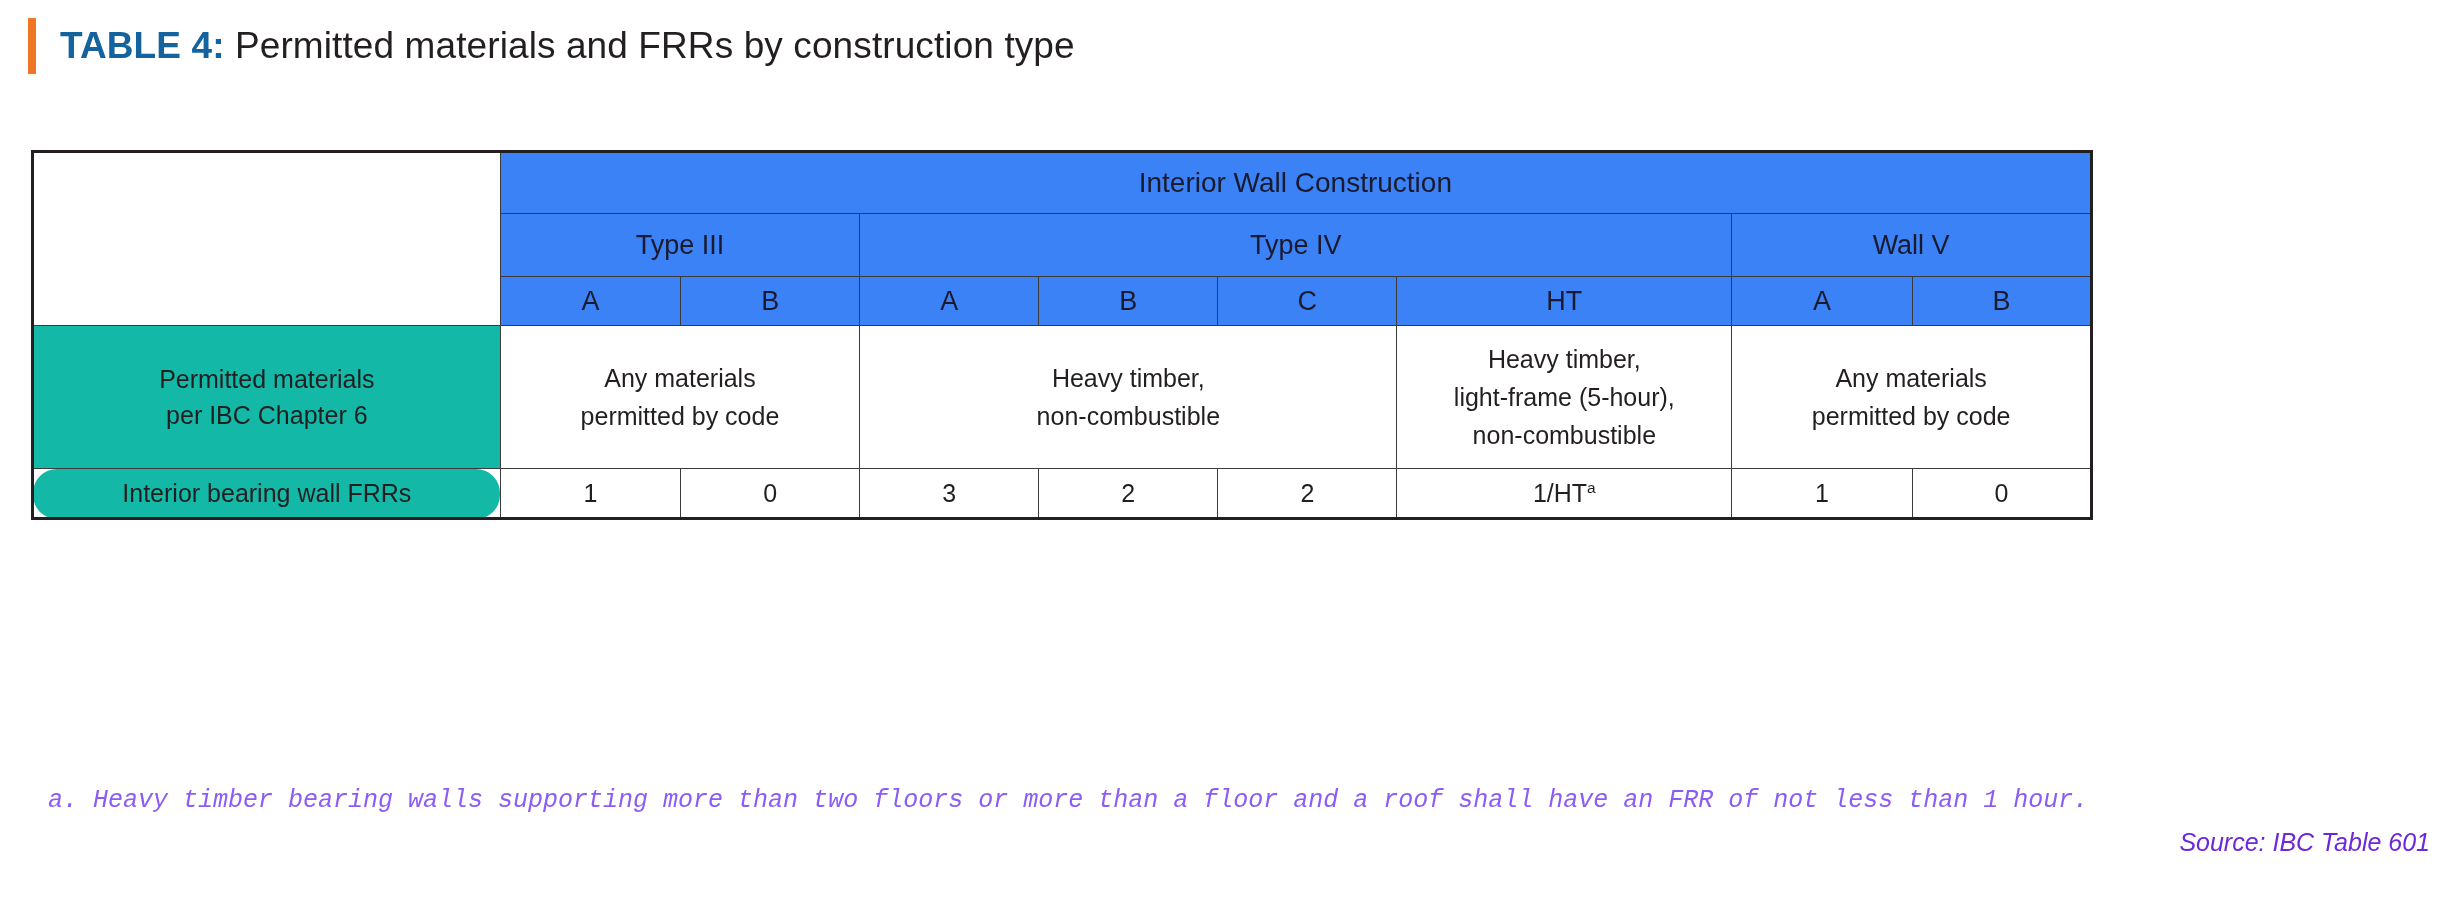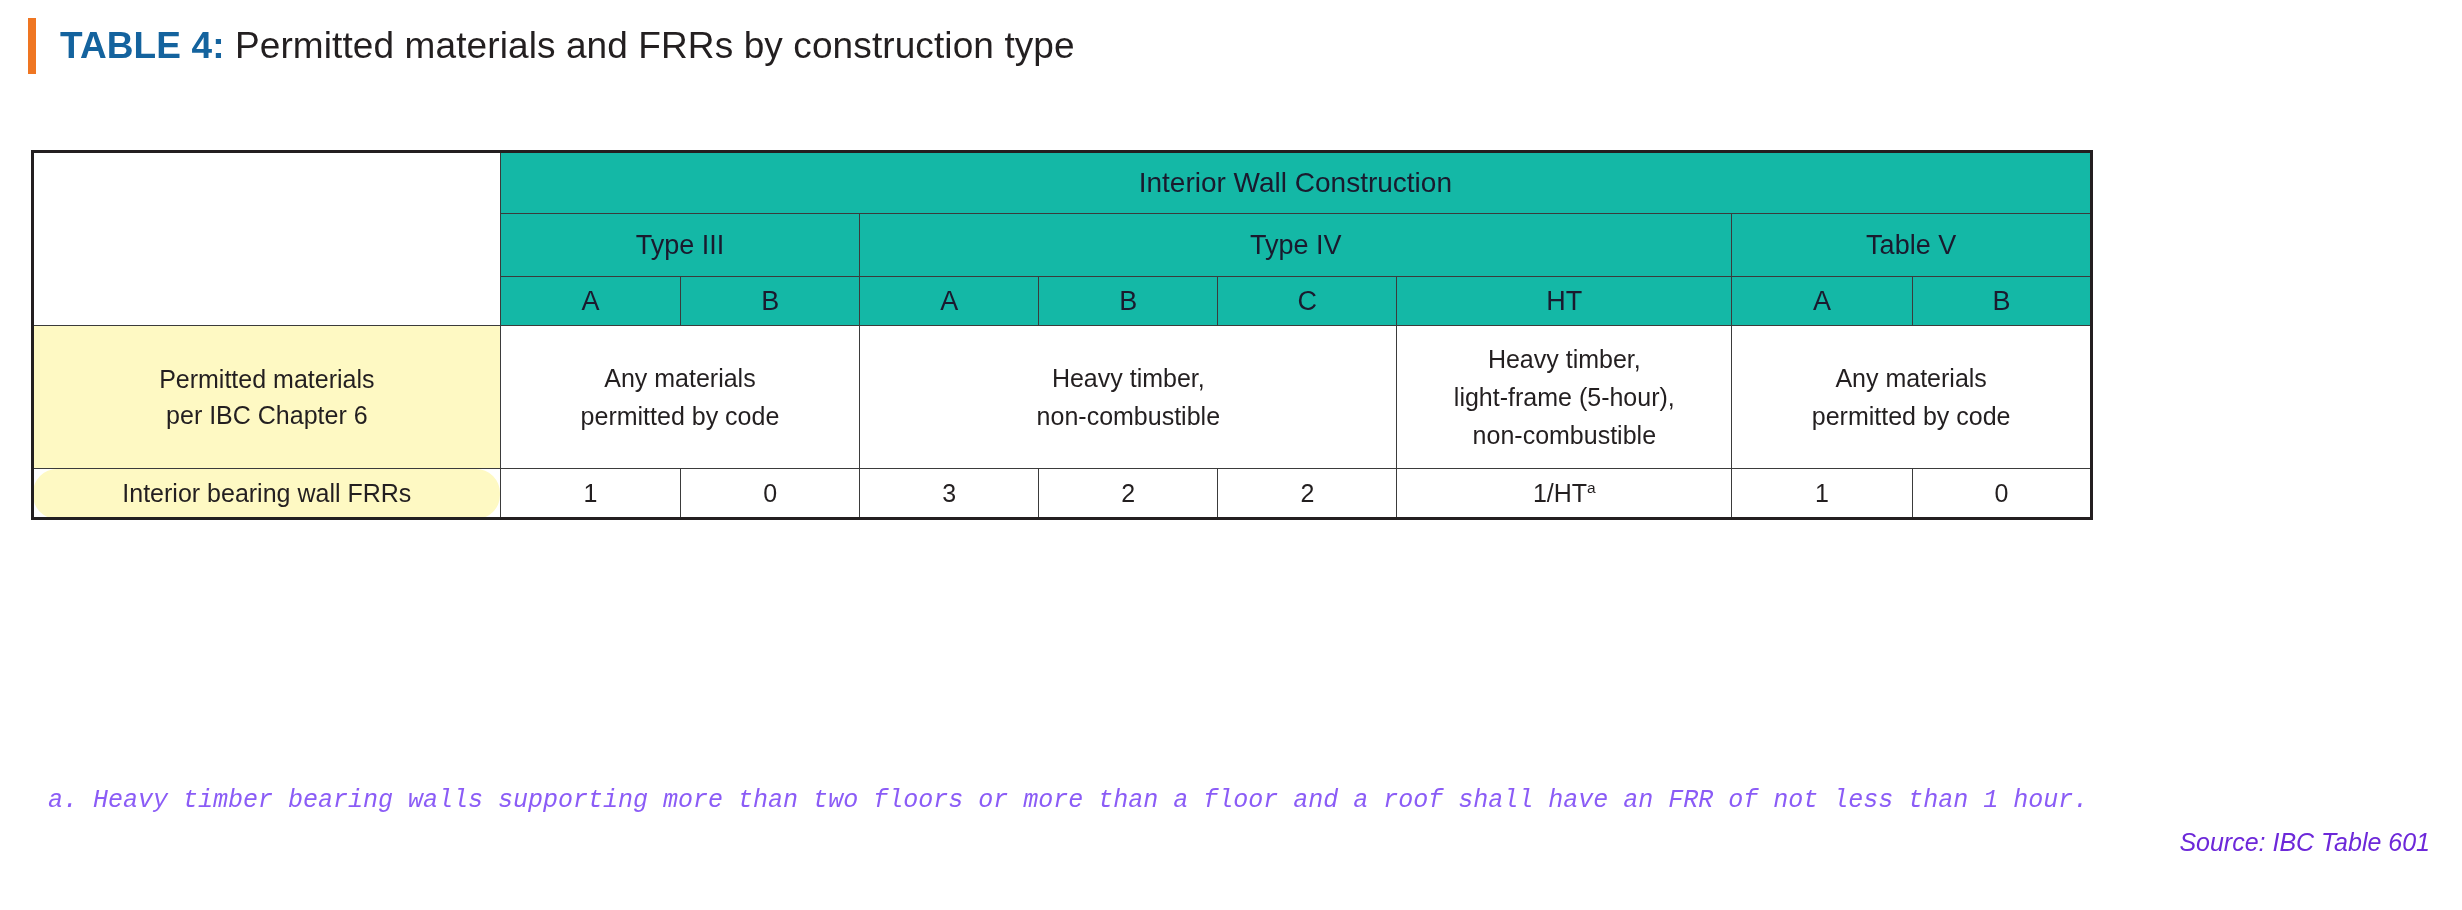--- a/index.html
+++ b/index.html
@@ -73,30 +73,30 @@
     vertical-align: middle;
     font-weight: normal;
   }
 
   
   table.t4 {
     border: 3px solid #231f20;
   }
 
   .hdr {
-    background: #14b8a6;
+    background: #3b82f6;
     font-weight: bold;
     color: #1a1a2e;
   }
   .hdr-top { font-size: 28px; height: 60px; }
   .hdr-type { font-size: 27px; height: 62px; }
   .hdr-ab  { font-size: 27px; height: 48px; }
 
   .rowlabel {
-    background: #fef9c3;
+    background: #14b8a6;
     text-align: left;
     padding-left: 18px;
     font-size: 25px;
     line-height: 36px;
   }
   .cell {
     background: #ffffff;
     font-size: 25px;
     line-height: 38px;
   }
@@ -159,21 +159,21 @@
       <tbody>
           <tr>
         <td class="blank-corner"></td>
         <th class="hdr hdr-top" colspan="8">Interior Wall Construction</th>
       </tr>
 
       <tr>
         <td class="blank-corner"></td>
         <th class="hdr hdr-type" colspan="2">Type III</th>
         <th class="hdr hdr-type" colspan="4">Type IV</th>
-        <th class="hdr hdr-type" colspan="2">Table V</th>
+        <th class="hdr hdr-type" colspan="2">Wall V</th>
       </tr>
 
       <tr>
         <td class="blank-corner"></td>
         <th class="hdr hdr-ab">A</th>
         <th class="hdr hdr-ab">B</th>
         <th class="hdr hdr-ab">A</th>
         <th class="hdr hdr-ab">B</th>
         <th class="hdr hdr-ab">C</th>
         <th class="hdr hdr-ab">HT</th>

